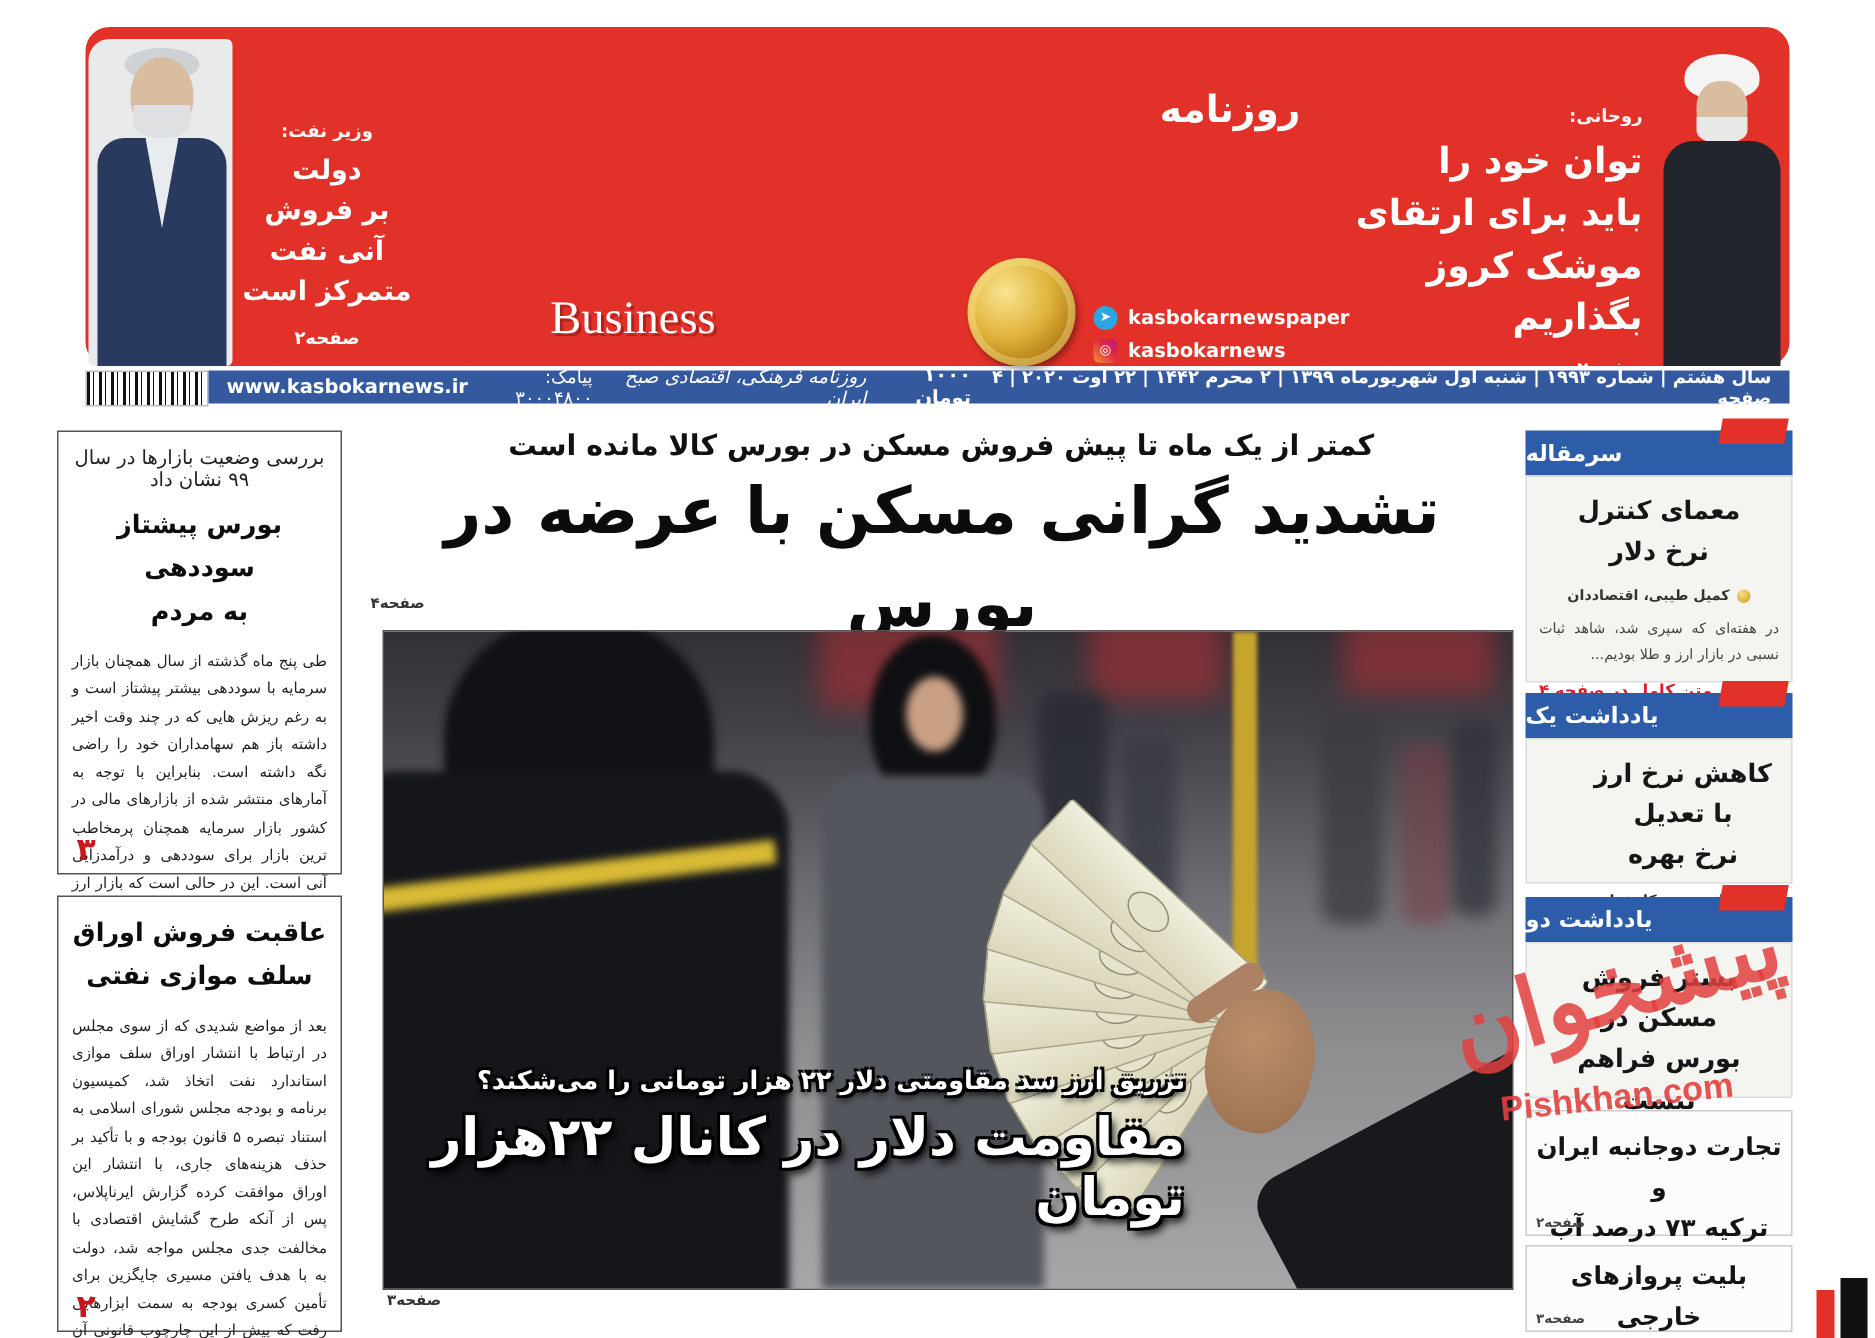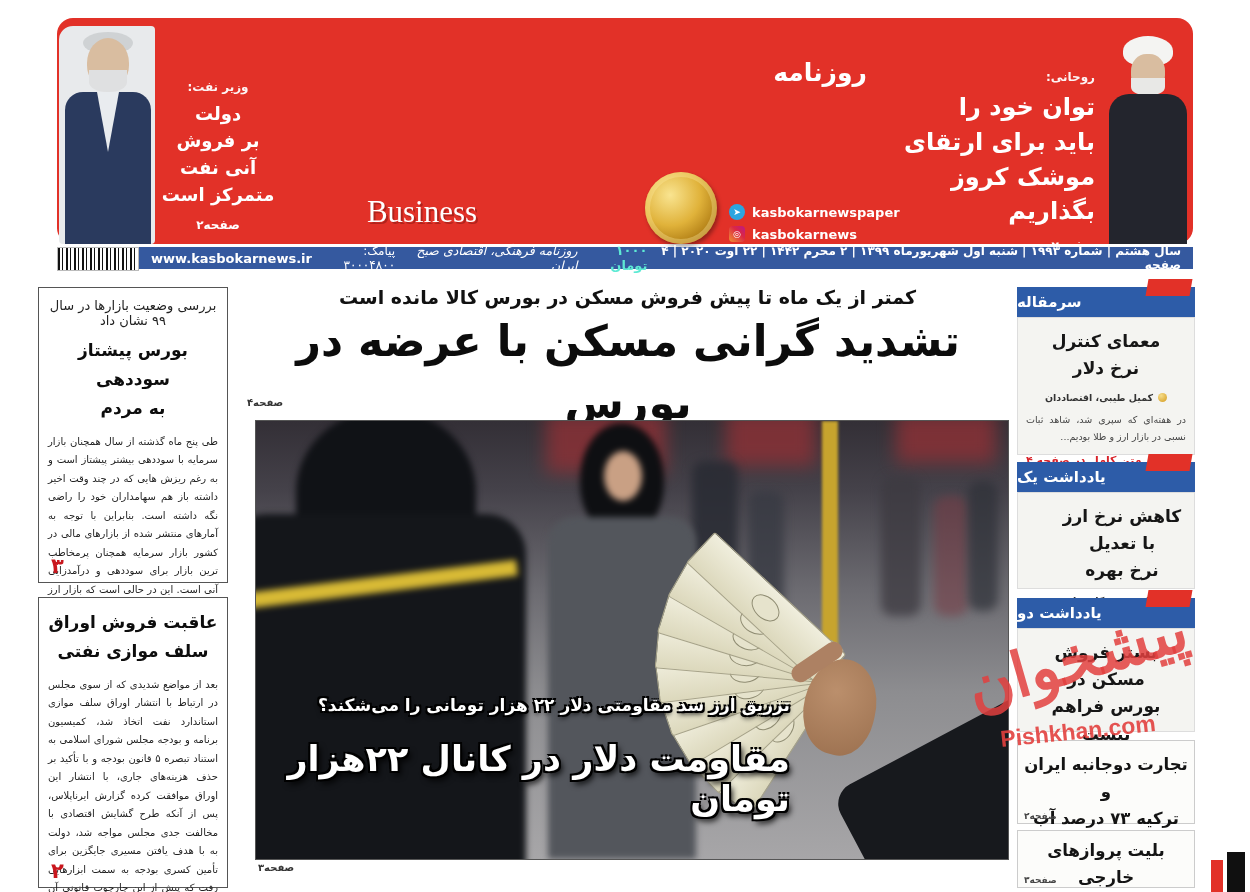--- a/index.html
+++ b/index.html
@@ -47,21 +47,21 @@
   .r-robe{position:absolute;left:4px;top:60px;width:78px;height:150px;background:#23252d;border-radius:20px 20px 0 0;}
 
   
   .barcode{left:57px;top:247px;width:80px;height:22px;background:#fff;border:1px solid #bbb;
            background-image:repeating-linear-gradient(90deg,#111 0 2px,#fff 2px 4px,#111 4px 5px,#fff 5px 8px);}
   .infobar{left:139px;top:247px;width:1054px;height:22px;background:#35599f;color:#fff;
            display:flex;align-items:center;justify-content:space-between;padding:0 12px;box-sizing:border-box;
            font-size:12px;direction:ltr;}
   .infobar .site{font-weight:bold;font-size:13px;}
   .infobar .slogan{font-family:"DejaVu Serif",serif;font-style:italic;font-size:12.5px;}
-  .infobar .price{color:#5eead4;font-weight:bold;font-size:13px;}
+  .infobar .price{color:#ffffff;font-weight:bold;font-size:13px;}
   .infobar .dates{font-weight:bold;font-size:12px;direction:rtl;}
 
   
   .lead-kicker{left:245px;top:286px;width:765px;text-align:center;font-size:19px;font-weight:bold;color:#111;direction:rtl;}
   .lead-headline{left:243px;top:310px;width:770px;text-align:center;font-size:43px;font-weight:bold;color:#0c0c0c;
                  direction:rtl;letter-spacing:-1px;line-height:1.45;}
   .lead-pg{left:247px;top:397px;font-size:10px;color:#333;font-weight:bold;}
 
   
   .photo{left:255px;top:420px;width:752px;height:438px;border:1px solid #555;overflow:hidden;
@@ -84,21 +84,21 @@
         border:1px solid #a7a389;border-radius:3px;transform-origin:168px 20px;}
   .bill::after{content:"";position:absolute;left:72px;top:9px;width:30px;height:20px;border:1px solid #8f8c72;border-radius:50%;background:#e6e3cc;}
   .hand{position:absolute;left:548px;top:238px;width:72px;height:96px;background:radial-gradient(circle at 40% 35%,#bb8f6c,#9a6f4e);
         border-radius:48% 52% 42% 50%;transform:rotate(14deg);}
   .thumb{position:absolute;left:532px;top:232px;width:58px;height:18px;background:#ad8163;border-radius:10px;transform:rotate(-34deg);}
   .sleeve{position:absolute;left:598px;top:298px;width:280px;height:170px;background:#17191d;border-radius:22px;transform:rotate(-28deg);}
 
   .photo-caption{position:absolute;left:4px;bottom:40px;width:530px;text-align:right;color:#fff;direction:rtl;}
   .photo-caption .cap-kick{font-size:17px;font-weight:bold;
       text-shadow:2px 2px 0 #000,-2px 2px 0 #000,2px -2px 0 #000,-2px -2px 0 #000,0 3px 5px #000;}
-  .photo-caption .cap-ttl{font-size:35px;font-weight:bold;margin-top:24px;letter-spacing:-1px;
+  .photo-caption .cap-ttl{font-size:35px;font-weight:bold;margin-top:8px;letter-spacing:-1px;
       text-shadow:2px 2px 0 #000,-2px 2px 0 #000,2px -2px 0 #000,-2px -2px 0 #000,3px 4px 6px #000;}
   .photo-pg{left:258px;top:862px;font-size:10px;color:#333;font-weight:bold;}
 
   
   .larticle{width:190px;background:#fff;border:1px solid #555;box-sizing:border-box;padding:10px 9px 26px 9px;direction:rtl;}
   .la1{left:38px;top:287px;height:296px;}
   .la2{left:38px;top:597px;height:291px;}
   .larticle .kick{font-size:13px;text-align:center;color:#222;}
   .larticle .ttl{font-size:17px;font-weight:bold;text-align:center;line-height:1.7;white-space:pre-line;margin:8px 0 10px 0;color:#0d0d0d;}
   .larticle .body{font-size:10px;line-height:1.85;text-align:justify;color:#222;}

